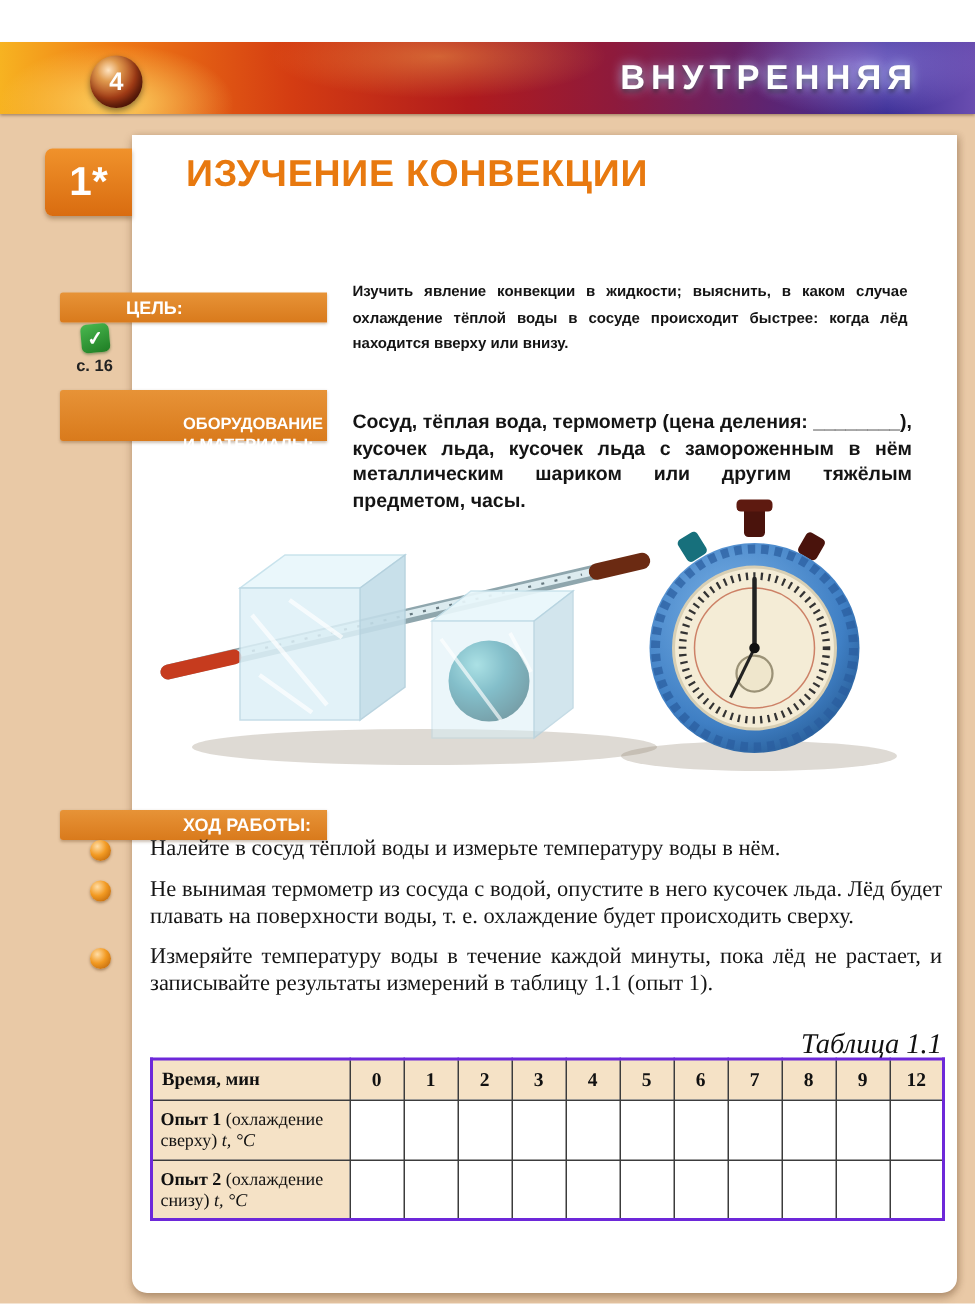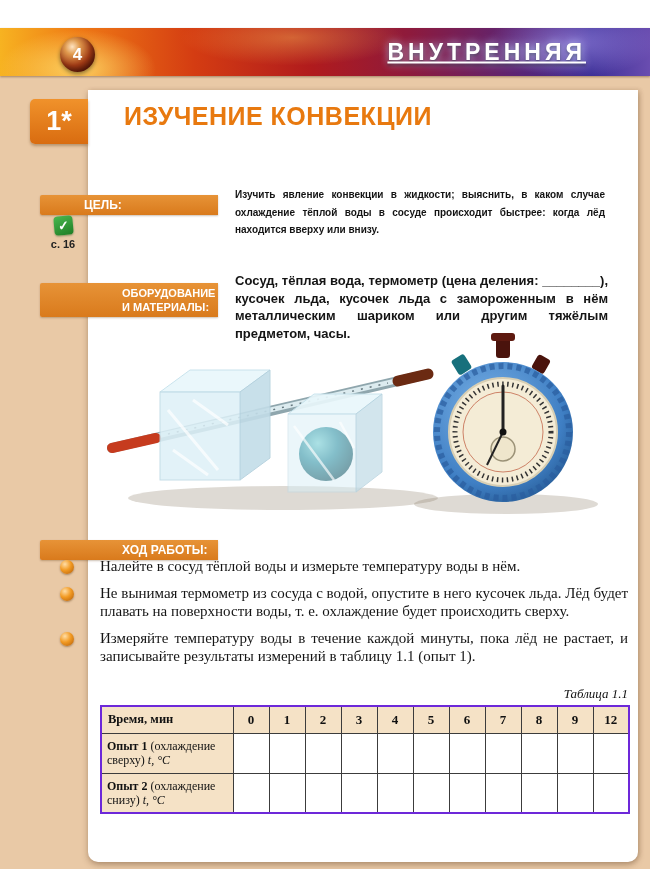--- a/index.html
+++ b/index.html
@@ -18,24 +18,23 @@
   .banner {
     position:absolute; top:28px; left:0; right:0; height:48px;
     background:
       radial-gradient(ellipse 120px 60px at 12% 85%, rgba(255,225,110,.85), transparent 65%),
       radial-gradient(ellipse 160px 40px at 45% 20%, rgba(255,200,90,.4), transparent 70%),
       radial-gradient(ellipse 120px 50px at 88% 30%, rgba(190,170,255,.5), transparent 70%),
       linear-gradient(90deg,#f7b321 0%,#ef7a15 12%,#d43c12 30%,#b01b1d 48%,#8e1a3c 63%,#5d2472 79%,#3c2f96 91%,#6a4db0 100%);
     box-shadow:0 1px 2px rgba(60,30,10,.4);
   }
   .banner-title {
-    position:absolute; right:64px; top:50%; transform:translateY(-50%);
+    position:absolute; right:38px; top:50%; transform:translateY(-50%);
     color:#ffffff; font-weight:bold; font-size:23px; letter-spacing:4px;
     text-shadow:0 0 8px rgba(190,210,255,.9), 0 2px 3px rgba(0,0,0,.55);
-    text-decoration:underline;
   }
   .page-badge {
     position:absolute; left:60px; top:37px; width:35px; height:35px; border-radius:50%;
     background:radial-gradient(circle at 35% 28%, #ffe3c0 0%, #e09a4e 22%, #a33c16 55%, #5e1407 85%, #3d0b04 100%);
     color:#fff; font-weight:bold; font-size:17px;
     display:flex; align-items:center; justify-content:center;
     box-shadow:0 2px 4px rgba(0,0,0,.45), inset -2px -3px 6px rgba(0,0,0,.35);
   }
 
   
@@ -59,21 +58,21 @@
   }
 
   .label-bar {
     position:absolute; left:40px; width:178px;
     background:linear-gradient(180deg,#e79337,#d97a1c);
     color:#ffffff; font-weight:bold;
     padding-left:82px; border-radius:2px 0 0 2px;
     box-shadow:0 1px 2px rgba(90,50,10,.3);
   }
   .bar-goal { top:195px; height:20px; font-size:12px; line-height:20px;padding-left:44px; }
-  .bar-equip { top:283px; height:34px; font-size:11px; line-height:14px; padding-top:3px; }
+  .bar-equip { top:260px; height:34px; font-size:11px; line-height:14px; padding-top:16px; }
   .bar-proc { top:540px; height:20px; font-size:12px; line-height:20px; }
 
   .goal-text {
     position:absolute; left:235px; top:186px; width:370px;
     font-size:10px; font-weight:bold; line-height:17.5px;
     text-align:justify; color:#141414;
   }
   .equip-text {
     position:absolute; left:235px; top:272px; width:373px;
     font-size:13px; font-weight:bold; line-height:17.5px;
@@ -99,21 +98,21 @@
     background:radial-gradient(circle at 35% 30%, #ffdda6 0%, #f29a22 45%, #b05a07 100%);
     box-shadow:0 1px 2px rgba(90,50,10,.45);
   }
   .step-text {
     font-family:"Liberation Serif", serif; font-size:15px; line-height:18px;
     text-align:justify; color:#151515;
   }
 
   .table-caption {
     position:absolute; left:100px; top:686px; width:528px; text-align:right;
-    font-family:"Liberation Serif", serif; font-style:italic; font-size:13px; color:#111;
+    font-family:"Liberation Serif", serif; font-style:italic; font-size:19px; color:#111;
   }
 
   table.results {
     position:absolute; left:100px; top:705px; width:528px;
     border-collapse:collapse; table-layout:fixed;
     border:2px solid #6d28d9;
     font-family:"Liberation Serif", serif;
   }
   table.results th, table.results td { border:1px solid #3c3c3c; }
   table.results thead th {

